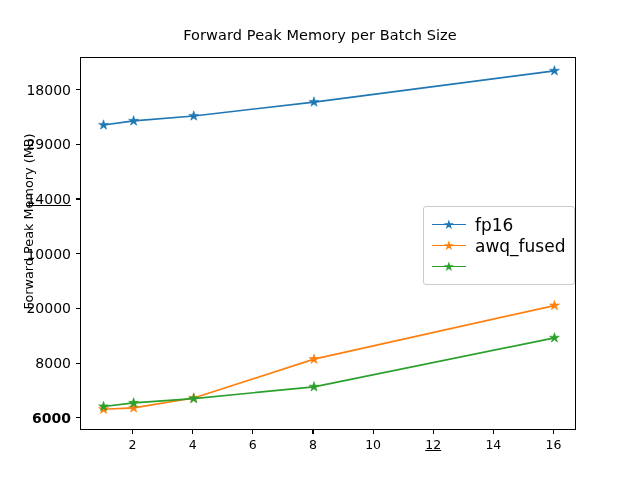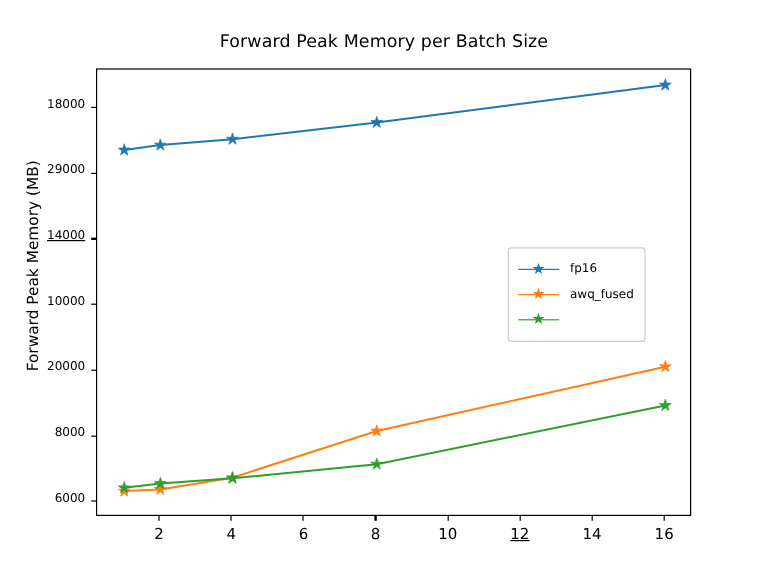--- a/index.html
+++ b/index.html
@@ -33,21 +33,21 @@
     width: 496px;
     height: 373px;
     border: 1.1px solid #000000;
     background: transparent;
   }
   #plot-svg { position: absolute; left: 0; top: 0; }
   .ytick-label {
     position: absolute;
     right: 648px; 
     text-align: right;
-    font-size: 10px;
+    font-size: 14px;
     color: #000000;
     white-space: nowrap;
   }
   .xtick-label {
     position: absolute;
     text-align: center;
     font-size: 12.5px;
     color: #000000;
     white-space: nowrap;
   }
@@ -109,37 +109,37 @@
     left: 0; right: 0; top: 6px;
     height: 1.7px;
   }
   .legend-sample .lstar {
     position: absolute;
     left: 11px; top: 0px;
     font-size: 13px;
     line-height: 14px;
   }
   .legend-label {
-    font-size: 10px;
+    font-size: 17px;
     color: #000000;
     white-space: nowrap;
     text-align: center;
   }
 </style>
 </head>
 <body>
 
 <div id="figure">
 
   <div id="chart-title">Forward Peak Memory per Batch Size</div>
 
   <div id="ylabel">Forward Peak Memory (MB)</div>
 
   <div id="ytick-labels">
-      <div class="ytick-label" style="left: 0px; width: 71px; top: 409.827px; right: auto;">6000</div>
+      <div class="ytick-label" style="left: 0px; width: 71px; top: 409.827px; right: auto; font-weight: bold;">6000</div>
       <div class="ytick-label" style="left: 0px; width: 71px; top: 355.114px; right: auto;">8000</div>
       <div class="ytick-label" style="left: 0px; width: 71px; top: 300.402px; right: auto;">20000</div>
       <div class="ytick-label" style="left: 0px; width: 71px; top: 245.69px; right: auto;">10000</div>
       <div class="ytick-label" style="left: 0px; width: 71px; top: 190.978px; right: auto; text-decoration: underline;">14000</div>
       <div class="ytick-label" style="left: 0px; width: 71px; top: 136.266px; right: auto;">29000</div>
       <div class="ytick-label" style="left: 0px; width: 71px; top: 81.5537px; right: auto;">18000</div>
     </div>
   <div id="xtick-labels">
       <div class="xtick-label" style="left: 102.606px; width: 60px; top: 437px;">2</div>
       <div class="xtick-label" style="left: 162.727px; width: 60px; top: 437px;">4</div>

